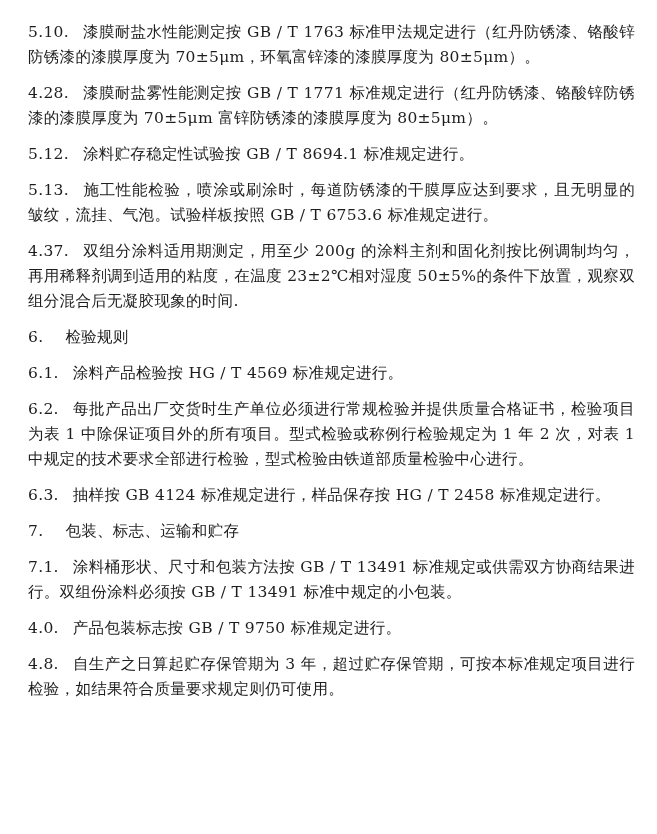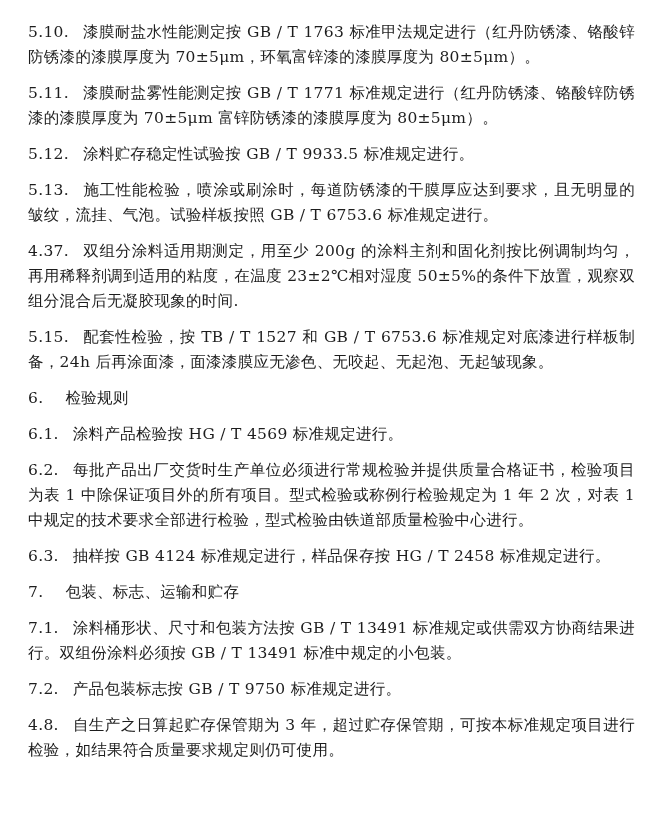--- a/index.html
+++ b/index.html
@@ -37,41 +37,40 @@
     padding-right: 22px;
   }
 </style>
 </head>
 <body>
 
 <main class="page">
   <section id="paragraphs">
   <p class="para"><span class="num">5.10.</span><span class="txt">漆膜耐盐水性能测定按 GB / T 1763 标准甲法规定进行（红丹防锈漆、铬酸锌防锈漆的漆膜厚度为 70±5μm，环氧富锌漆的漆膜厚度为 80±5μm）。</span></p>
 
-  <p class="para"><span class="num">5.11.</span><span class="txt">漆膜耐盐雾性能测定按 GB / T 1771 标准规定进行（红丹防锈漆、铬酸锌防锈漆的漆膜厚度为 70±5μm 富锌防锈漆的漆膜厚度为 80±5μm）。</span></p>
+  <p class="para"><span class="num">4.28.</span><span class="txt">漆膜耐盐雾性能测定按 GB / T 1771 标准规定进行（红丹防锈漆、铬酸锌防锈漆的漆膜厚度为 70±5μm 富锌防锈漆的漆膜厚度为 80±5μm）。</span></p>
 
-  <p class="para"><span class="num">5.12.</span><span class="txt">涂料贮存稳定性试验按 GB / T 9933.5 标准规定进行。</span></p>
+  <p class="para"><span class="num">5.12.</span><span class="txt">涂料贮存稳定性试验按 GB / T 8694.1 标准规定进行。</span></p>
 
   <p class="para"><span class="num">5.13.</span><span class="txt">施工性能检验，喷涂或刷涂时，每道防锈漆的干膜厚应达到要求，且无明显的皱纹，流挂、气泡。试验样板按照 GB / T 6753.6 标准规定进行。</span></p>
 
   <p class="para"><span class="num">4.37.</span><span class="txt">双组分涂料适用期测定，用至少 200g 的涂料主剂和固化剂按比例调制均匀，再用稀释剂调到适用的粘度，在温度 23±2℃相对湿度 50±5%的条件下放置，观察双组分混合后无凝胶现象的时间.</span></p>
 
-  <p class="para"><span class="num">5.15.</span><span class="txt">配套性检验，按 TB / T 1527 和 GB / T 6753.6 标准规定对底漆进行样板制备，24h 后再涂面漆，面漆漆膜应无渗色、无咬起、无起泡、无起皱现象。</span></p>
 
   <p class="para section"><span class="num">6.</span><span class="txt">检验规则</span></p>
 
   <p class="para"><span class="num">6.1.</span><span class="txt">涂料产品检验按 HG / T 4569 标准规定进行。</span></p>
 
   <p class="para"><span class="num">6.2.</span><span class="txt">每批产品出厂交货时生产单位必须进行常规检验并提供质量合格证书，检验项目为表 1 中除保证项目外的所有项目。型式检验或称例行检验规定为 1 年 2 次，对表 1 中规定的技术要求全部进行检验，型式检验由铁道部质量检验中心进行。</span></p>
 
   <p class="para"><span class="num">6.3.</span><span class="txt">抽样按 GB 4124 标准规定进行，样品保存按 HG / T 2458 标准规定进行。</span></p>
 
 
   <p class="para section"><span class="num">7.</span><span class="txt">包装、标志、运输和贮存</span></p>
 
   <p class="para"><span class="num">7.1.</span><span class="txt">涂料桶形状、尺寸和包装方法按 GB / T 13491 标准规定或供需双方协商结果进行。双组份涂料必须按 GB / T 13491 标准中规定的小包装。</span></p>
 
-  <p class="para"><span class="num">7.2.</span><span class="txt">产品包装标志按 GB / T 9750 标准规定进行。</span></p>
+  <p class="para"><span class="num">4.0.</span><span class="txt">产品包装标志按 GB / T 9750 标准规定进行。</span></p>
 
 
   <p class="para"><span class="num">4.8.</span><span class="txt">自生产之日算起贮存保管期为 3 年，超过贮存保管期，可按本标准规定项目进行检验，如结果符合质量要求规定则仍可使用。</span></p>
 </section>
 </main>
 
 </body></html>

